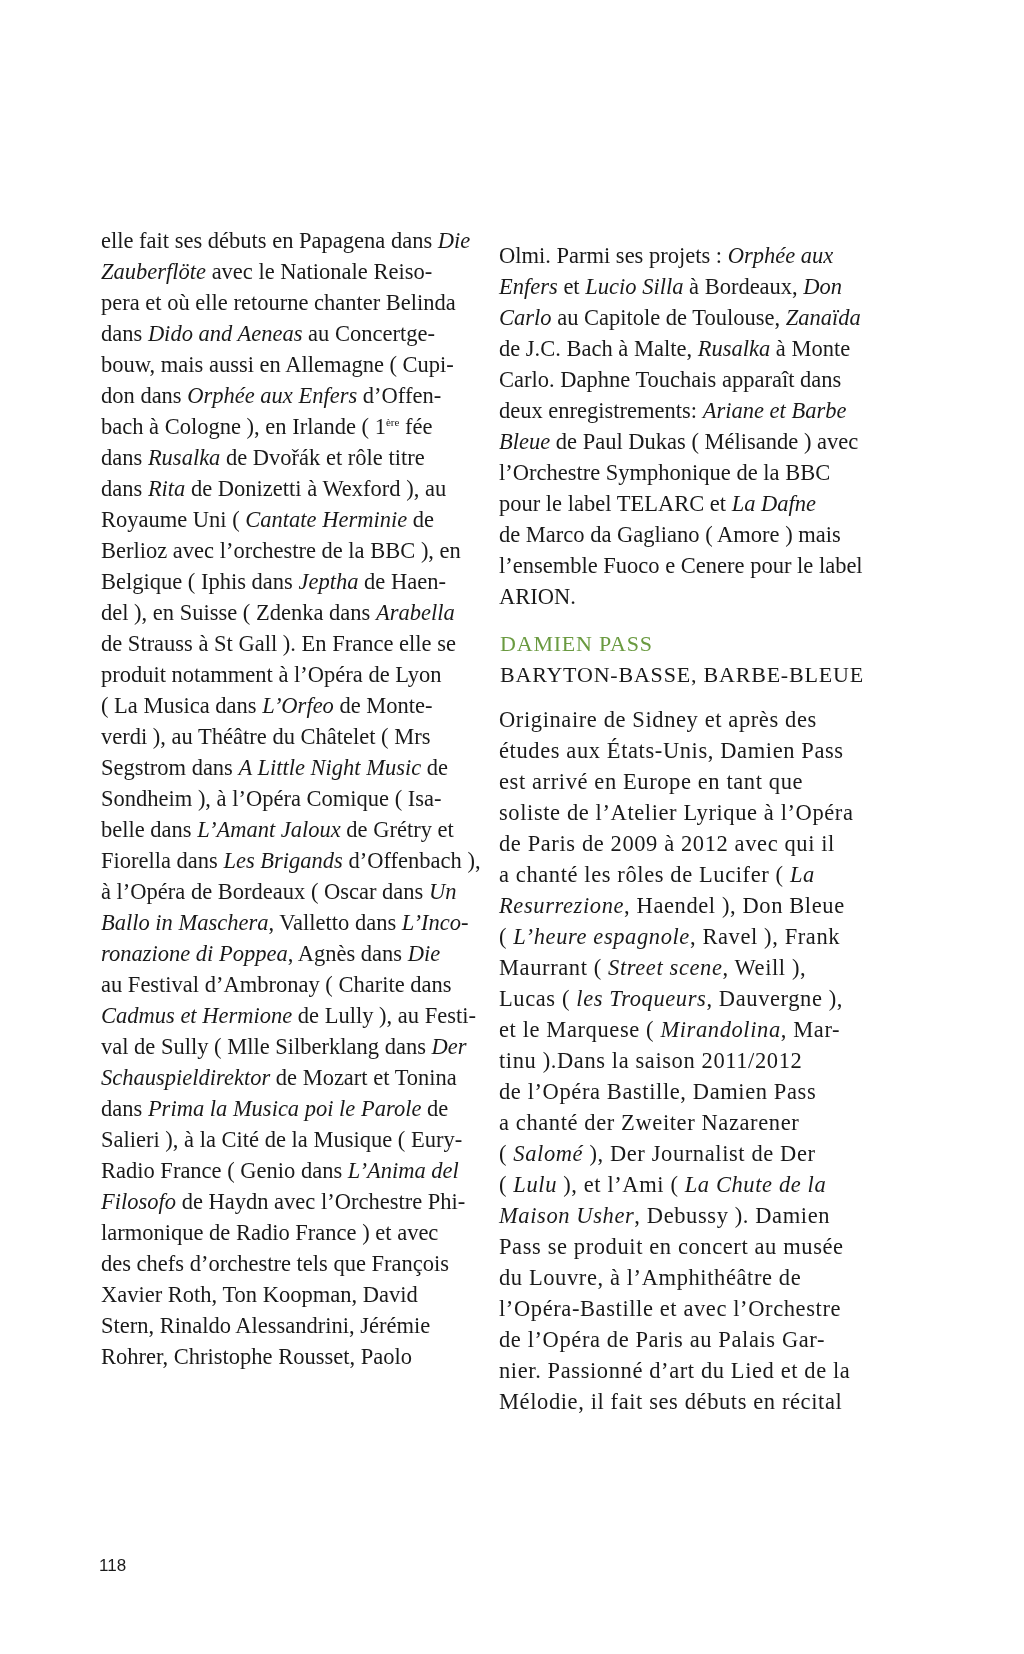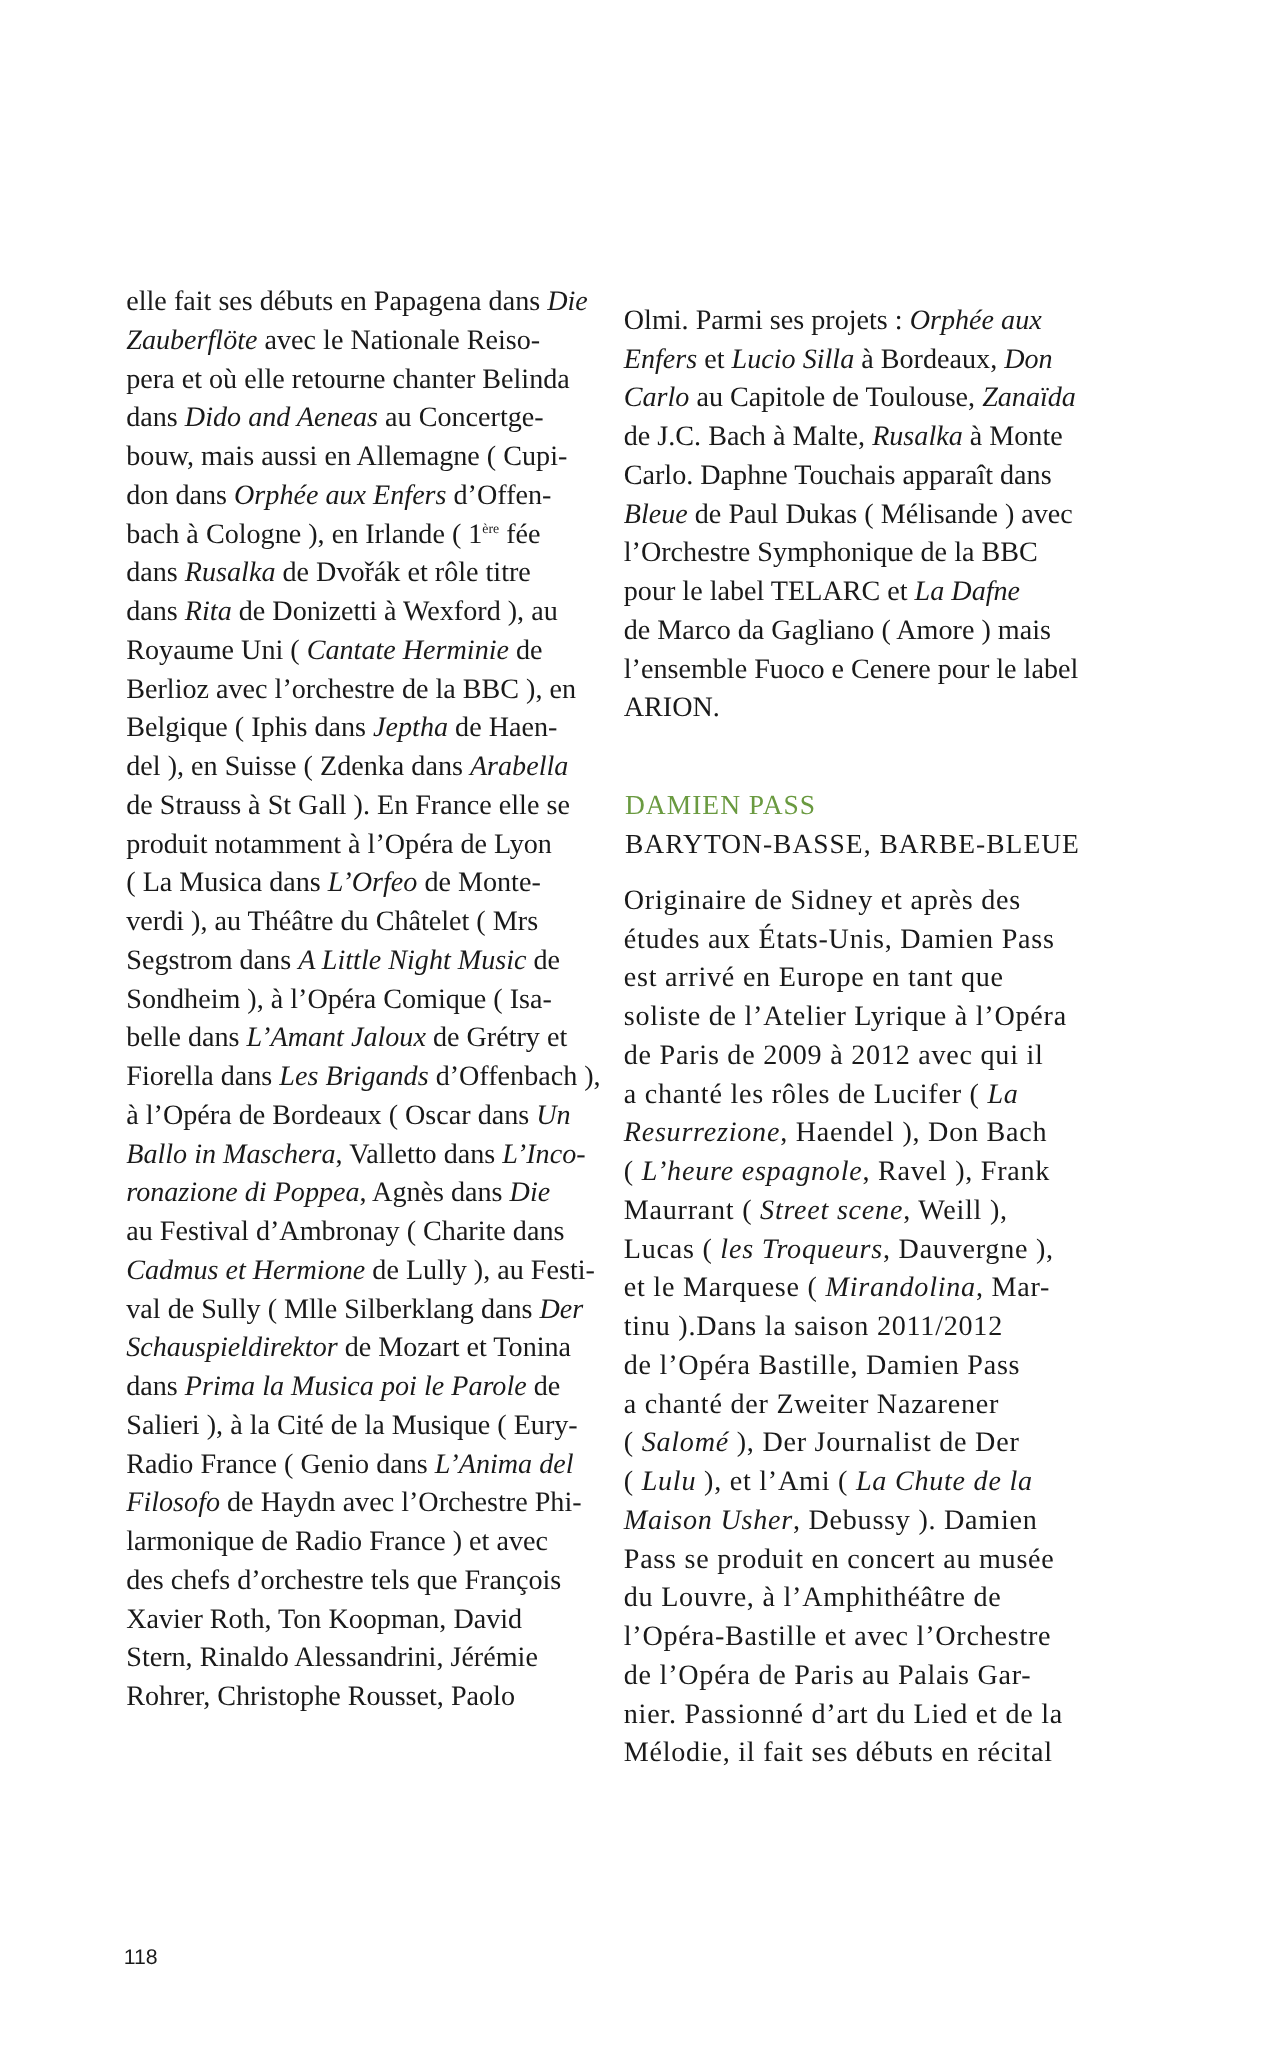--- a/index.html
+++ b/index.html
@@ -74,39 +74,40 @@
       <span class="line"><span>Xavier Roth, Ton Koopman, David</span></span>
       <span class="line"><span>Stern, Rinaldo Alessandrini, Jérémie</span></span>
       <span class="line"><span>Rohrer, Christophe Rousset, Paolo</span></span>
     </div>
   <div class="col right">
       <span class="line"><span>Olmi. Parmi ses projets : </span><i>Orphée aux</i></span>
       <span class="line"><i>Enfers</i><span> et </span><i>Lucio Silla</i><span> à Bordeaux, </span><i>Don</i></span>
       <span class="line"><i>Carlo</i><span> au Capitole de Toulouse, </span><i>Zanaïda</i></span>
       <span class="line"><span>de J.C. Bach à Malte, </span><i>Rusalka</i><span> à Monte</span></span>
       <span class="line"><span>Carlo. Daphne Touchais apparaît dans</span></span>
+      <span class="line"><span>deux enregistrements: </span><i>Ariane et Barbe</i></span>
       <span class="line"><i>Bleue</i><span> de Paul Dukas ( Mélisande ) avec</span></span>
       <span class="line"><span>l’Orchestre Symphonique de la BBC</span></span>
       <span class="line"><span>pour le label TELARC et </span><i>La Dafne</i></span>
       <span class="line"><span>de Marco da Gagliano ( Amore ) mais</span></span>
       <span class="line"><span>l’ensemble Fuoco e Cenere pour le label</span></span>
       <span class="line"><span>ARION.</span></span>
     </div>
 
   <div class="heading name">Damien Pass</div>
   <div class="heading role">Baryton-basse, Barbe-Bleue</div>
 
   <div class="col right bio">
       <span class="line"><span>Originaire de Sidney et après des</span></span>
       <span class="line"><span>études aux États-Unis, Damien Pass</span></span>
       <span class="line"><span>est arrivé en Europe en tant que</span></span>
       <span class="line"><span>soliste de l’Atelier Lyrique à l’Opéra</span></span>
       <span class="line"><span>de Paris de 2009 à 2012 avec qui il</span></span>
       <span class="line"><span>a chanté les rôles de Lucifer ( </span><i>La</i></span>
-      <span class="line"><i>Resurrezione</i><span>, Haendel ), Don Bach</span></span>
+      <span class="line"><i>Resurrezione</i><span>, Haendel ), Don Bleue</span></span>
       <span class="line"><span>( </span><i>L’heure espagnole</i><span>, Ravel ), Frank</span></span>
       <span class="line"><span>Maurrant ( </span><i>Street scene</i><span>, Weill ),</span></span>
       <span class="line"><span>Lucas ( </span><i>les Troqueurs</i><span>, Dauvergne ),</span></span>
       <span class="line"><span>et le Marquese ( </span><i>Mirandolina</i><span>, Mar-</span></span>
       <span class="line"><span>tinu ).Dans la saison 2011/2012</span></span>
       <span class="line"><span>de l’Opéra Bastille, Damien Pass</span></span>
       <span class="line"><span>a chanté der Zweiter Nazarener</span></span>
       <span class="line"><span>( </span><i>Salomé</i><span> ), Der Journalist de Der</span></span>
       <span class="line"><span>( </span><i>Lulu</i><span> ), et l’Ami ( </span><i>La Chute de la</i></span>
       <span class="line"><i>Maison Usher</i><span>, Debussy ). Damien</span></span>

